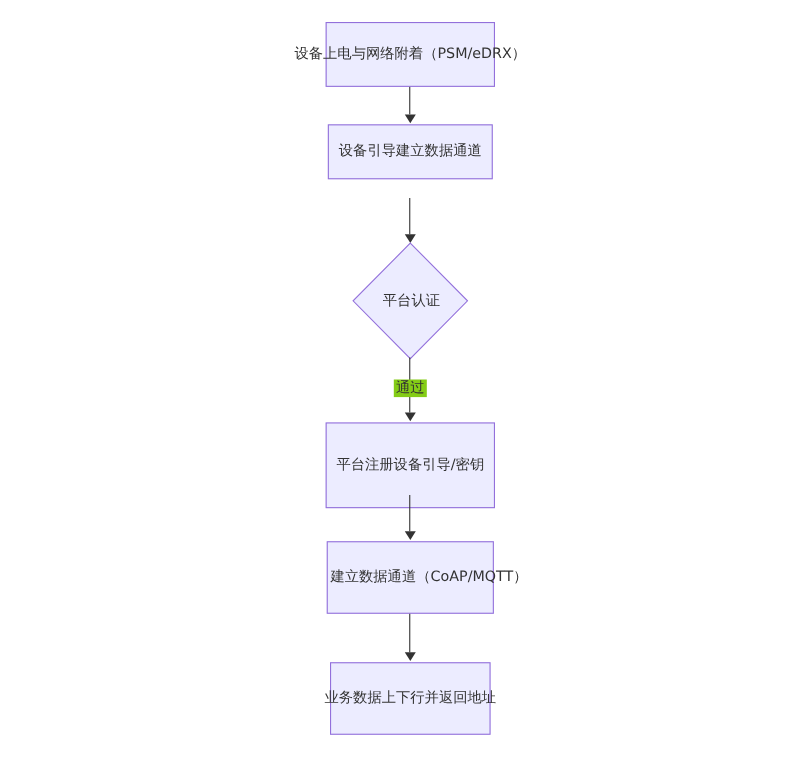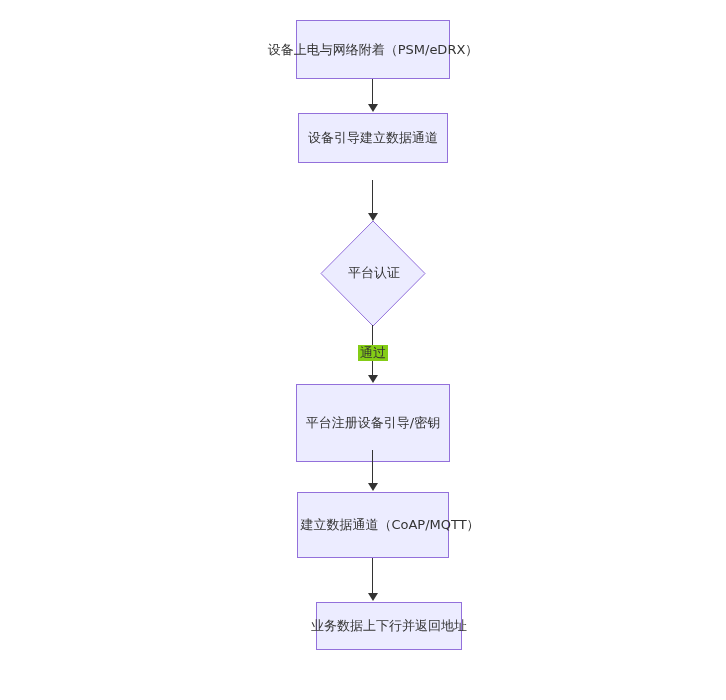--- a/index.html
+++ b/index.html
@@ -97,18 +97,18 @@
   <div class="arrowhead" style="left:368px; top:483px;"></div>
 
   <div class="node" style="left:297px; top:492px; width:152px; height:66px;padding-left:34px;">
     <div class="line">建立数据通道</div>
     <div class="line">（CoAP/MQTT）</div>
   </div>
 
   <div class="edge-line" style="left:372px; top:558px; height:35px;"></div>
   <div class="arrowhead" style="left:368px; top:593px;"></div>
 
-  <div class="node" style="left:300px; top:602px; width:146px; height:48px;margin-left:16px;">
+  <div class="node" style="left:300px; top:602px; width:146px; height:66px;">
     <div class="line">业务数据上下行</div>
     <div class="line">并返回地址</div>
   </div>
 
 </div>
 
 </body></html>

